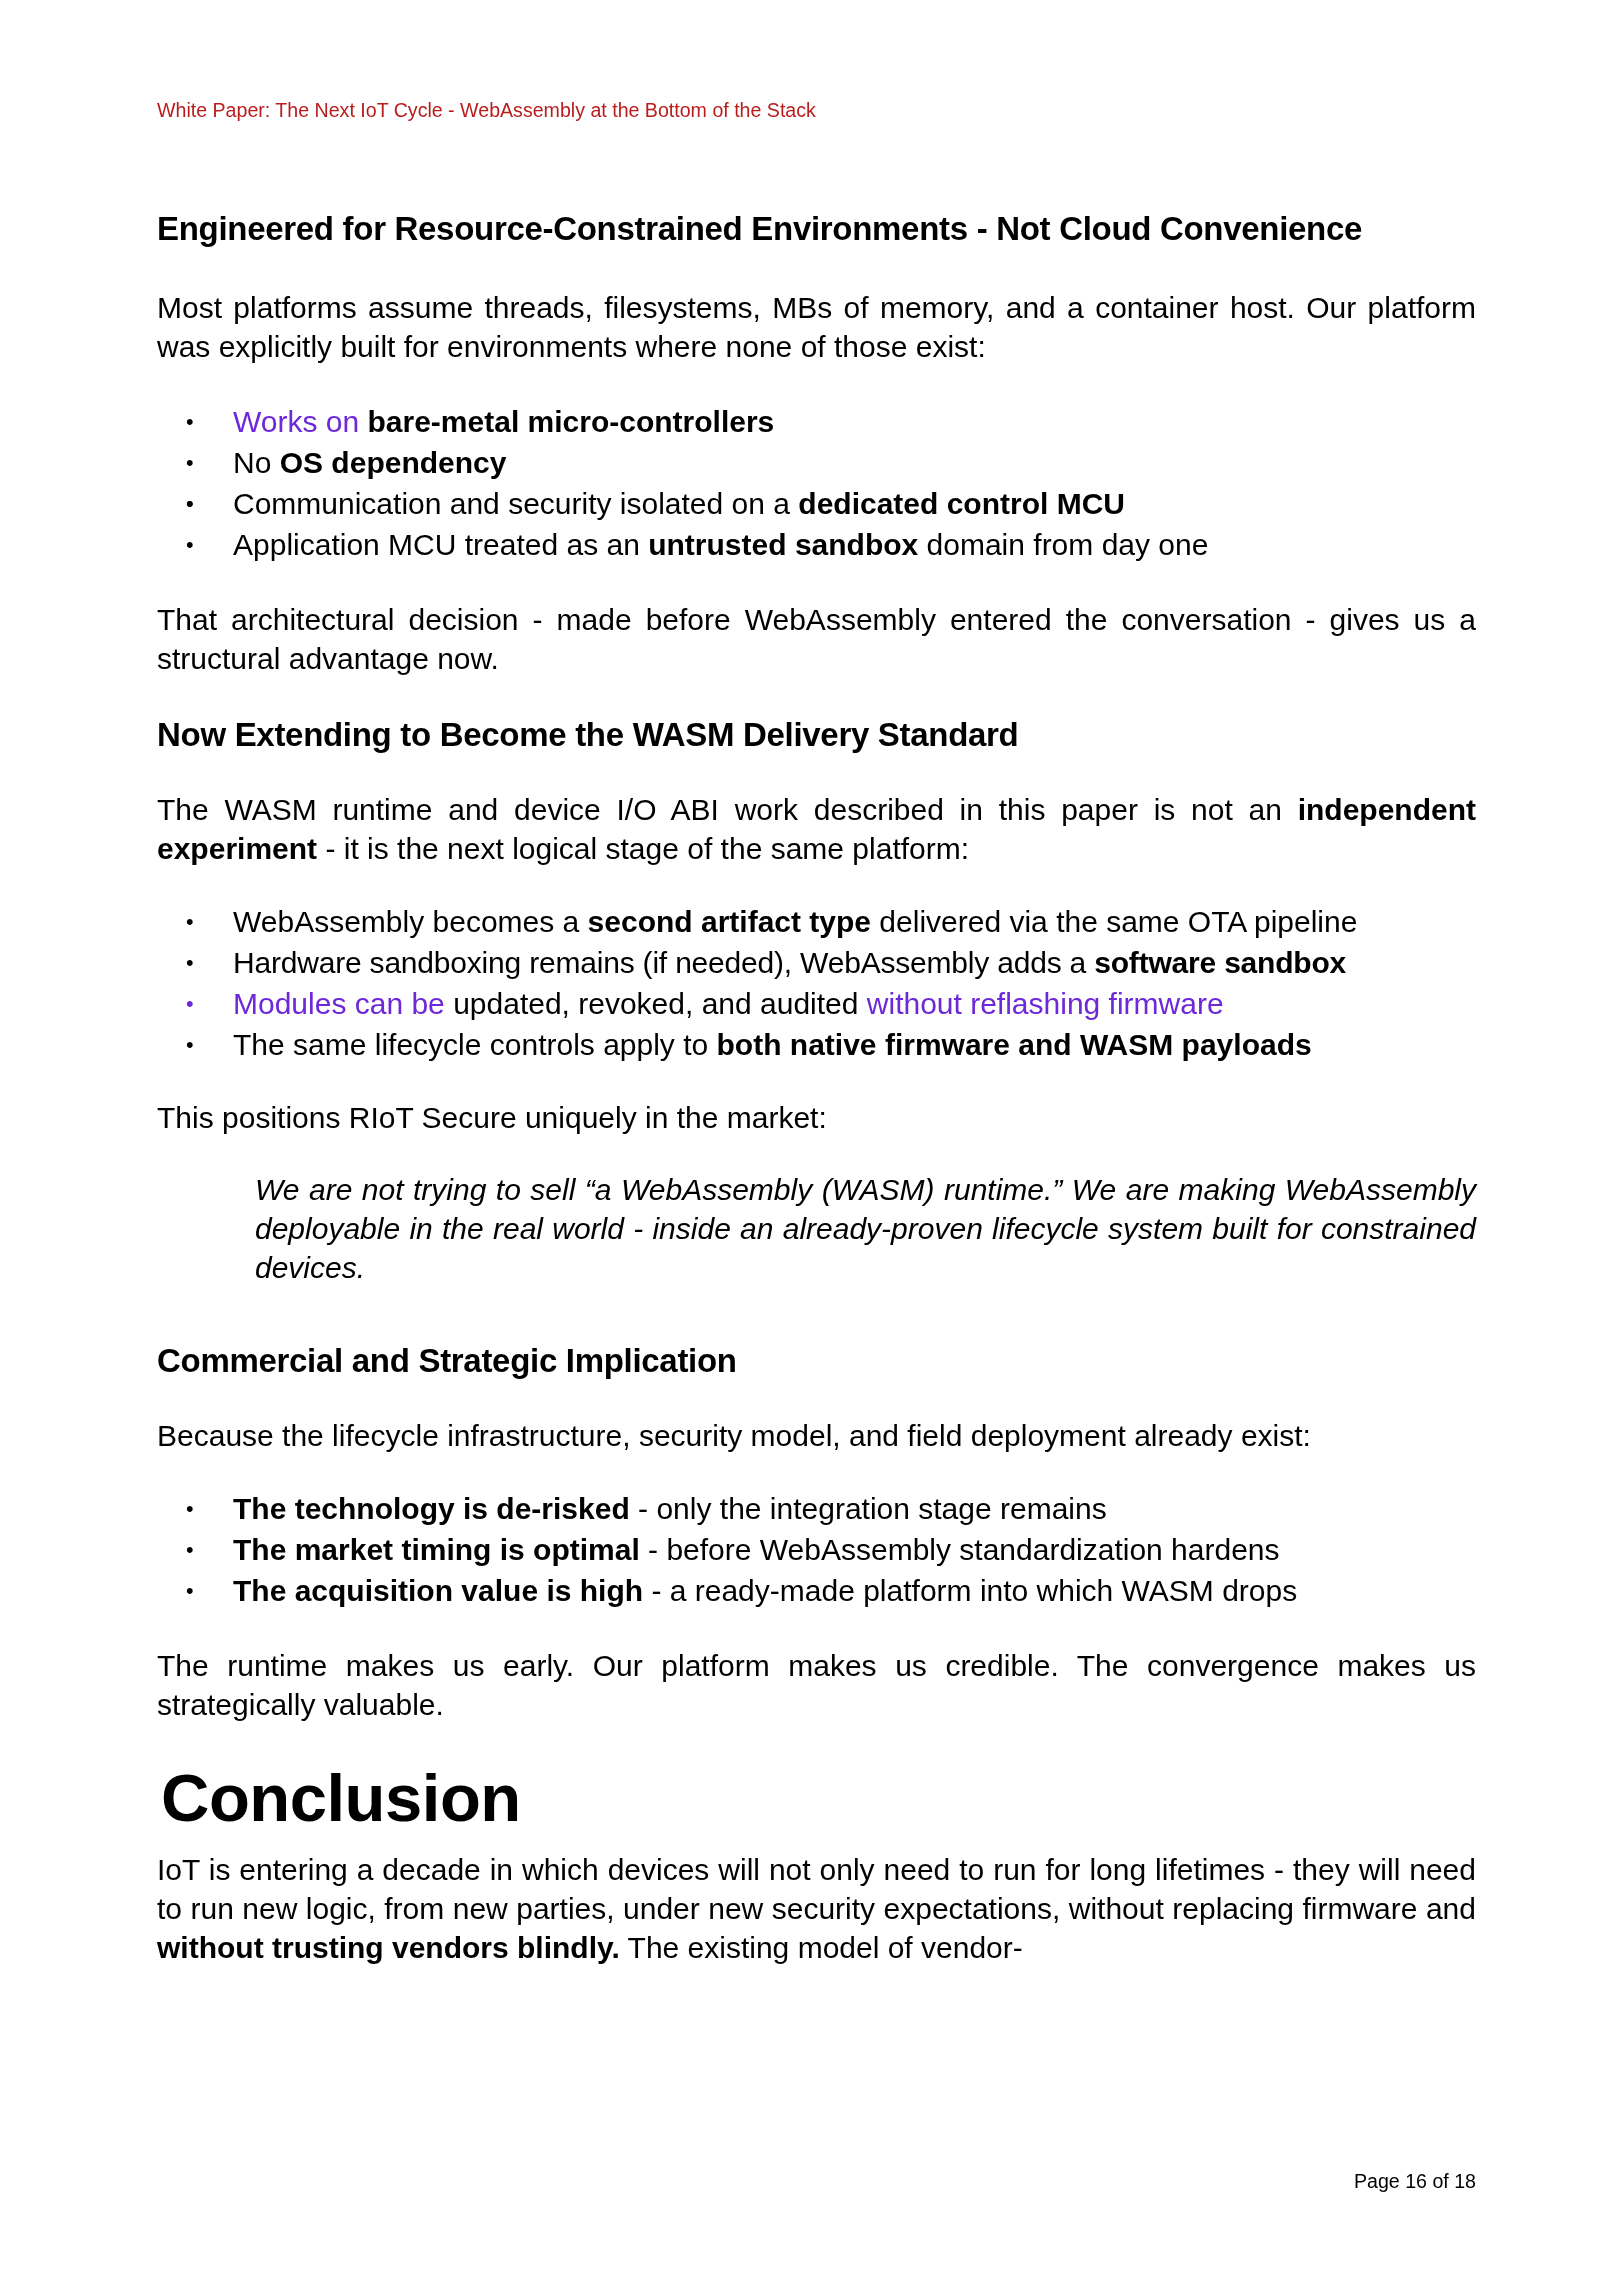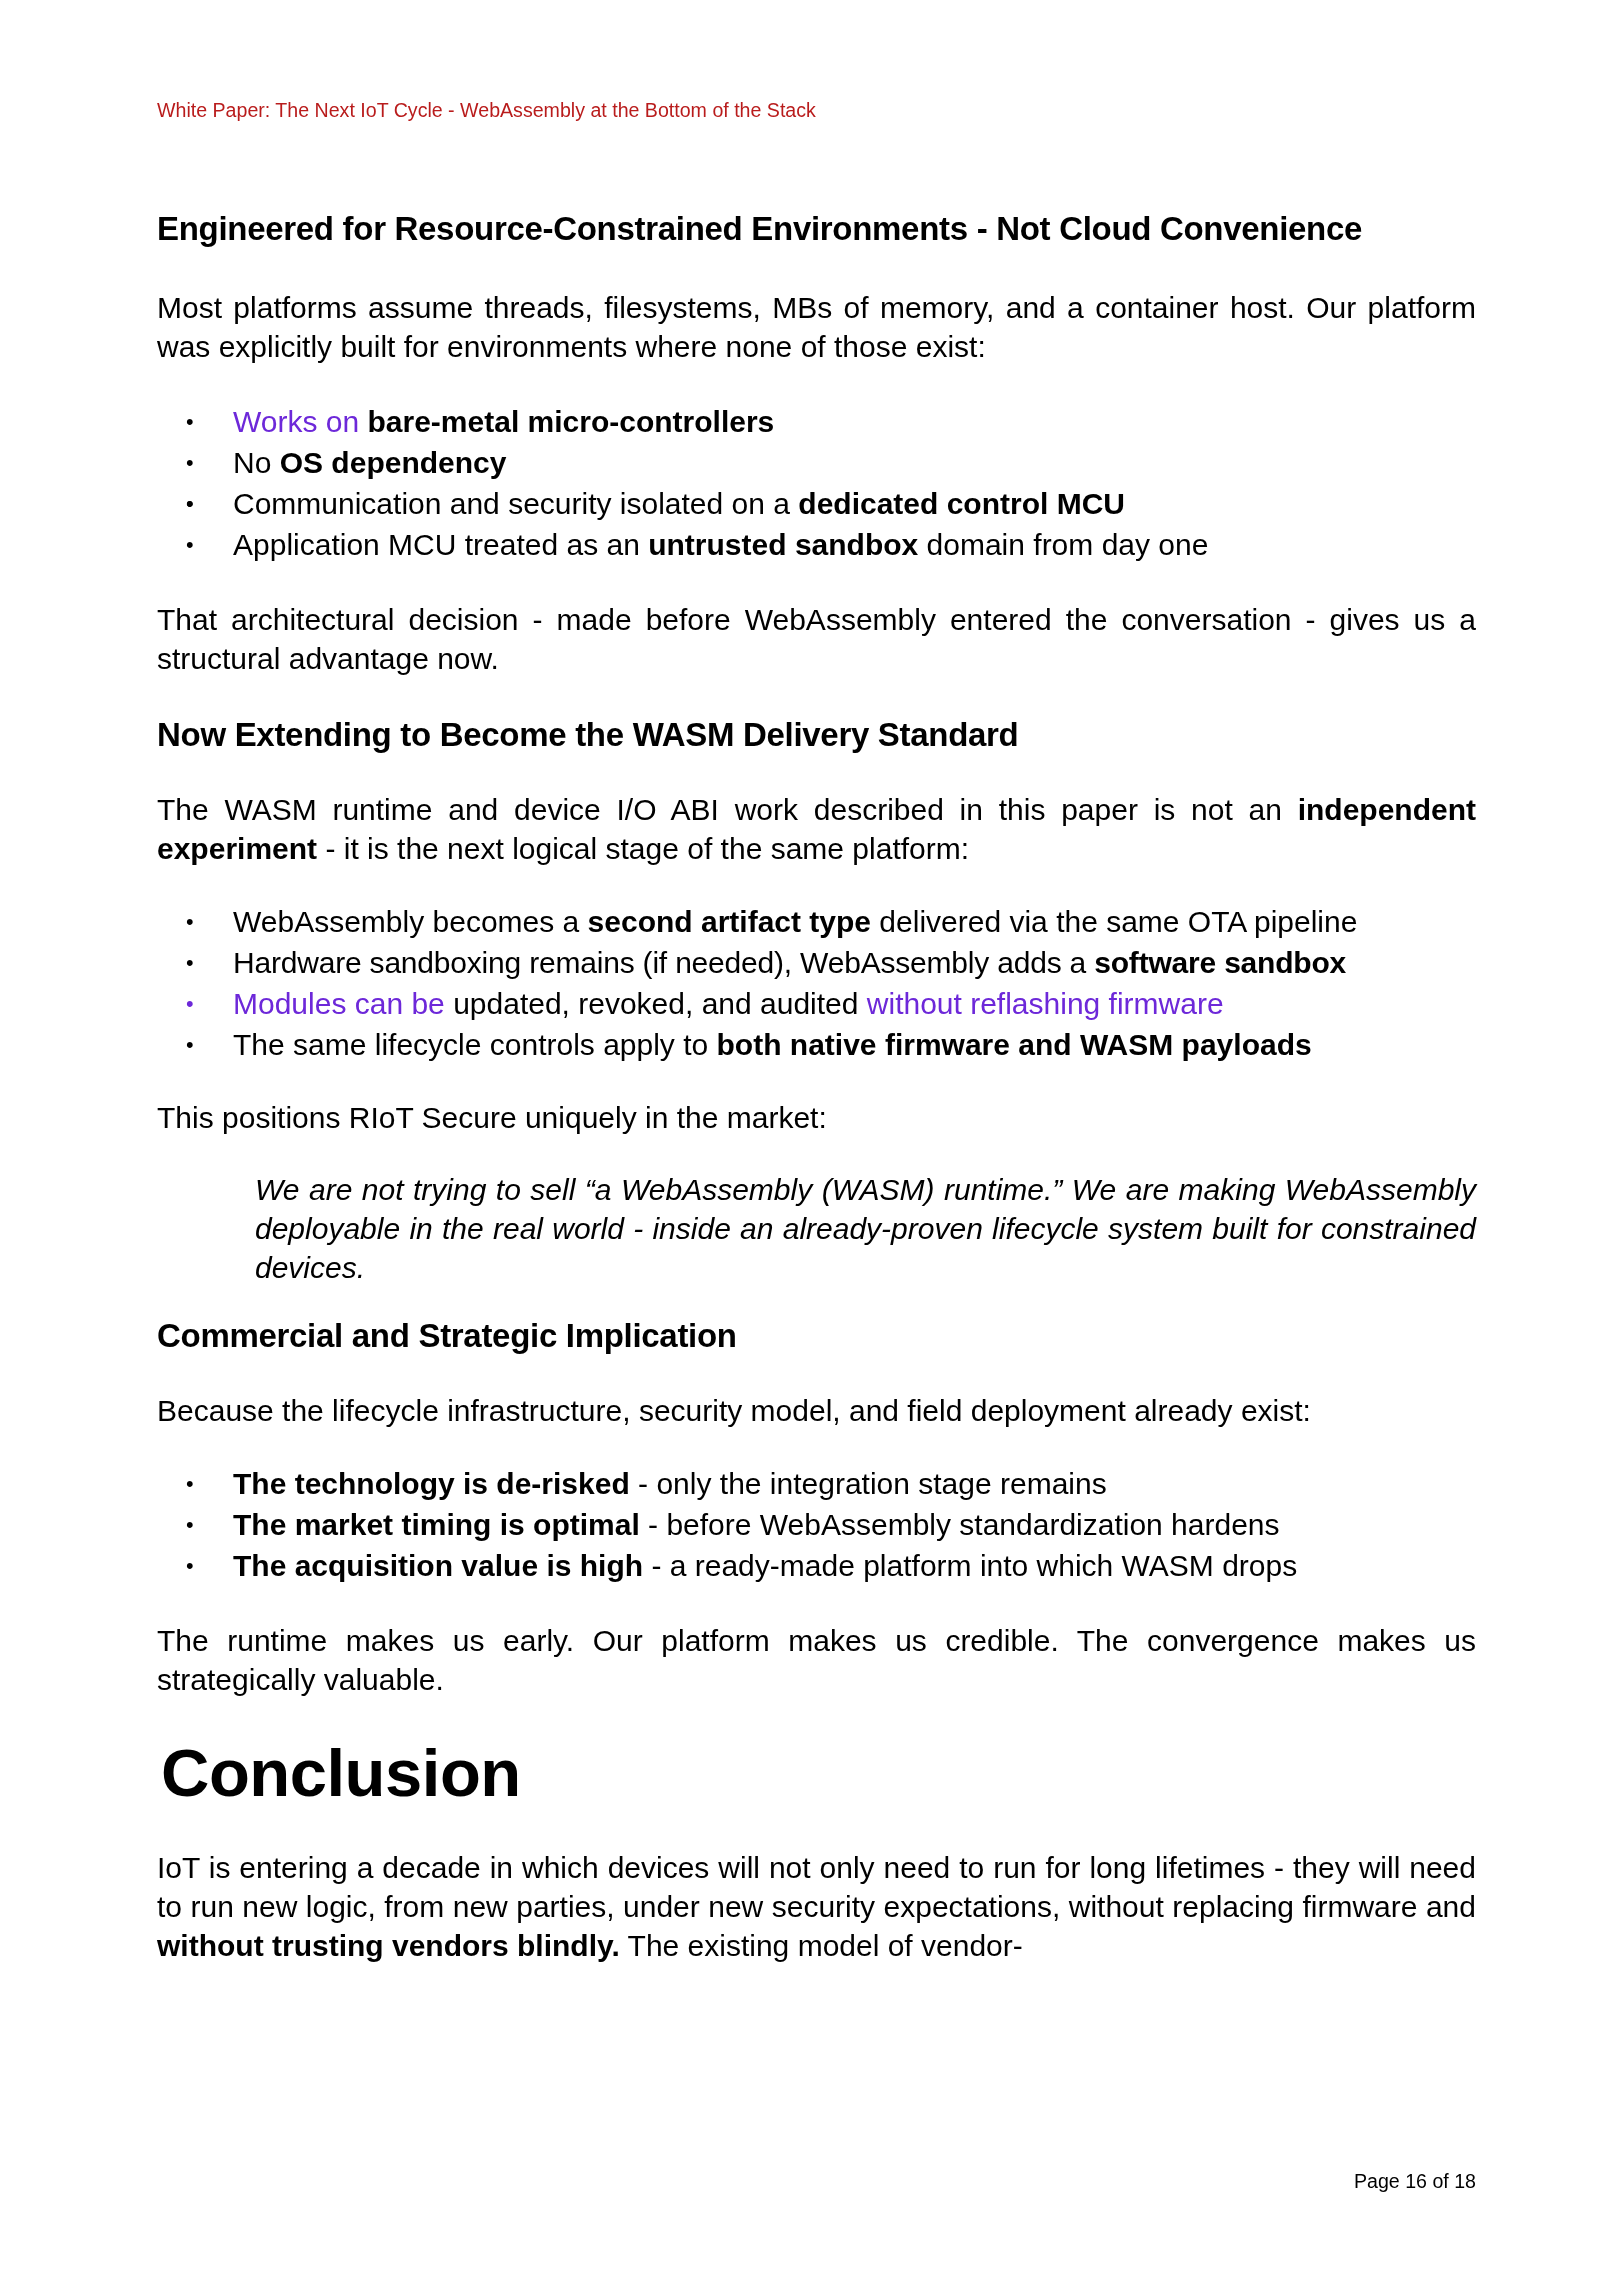--- a/index.html
+++ b/index.html
@@ -75,41 +75,41 @@
       </li>
       <li>
         <span class="bullet">•</span>
         <span>The same lifecycle controls apply to </span><b>both native firmware and WASM payloads</b>
       </li>
     </ul>
 
     <p style="margin-top:33px;">This positions RIoT Secure uniquely in the market:</p>
     <p class="quote" style="margin-top:33px;">We are not trying to sell “a WebAssembly (WASM) runtime.” We are making WebAssembly deployable in the real world - inside an already-proven lifecycle system built for constrained devices.</p>
 
-    <h2 style="margin-top:23px;">Commercial and Strategic Implication</h2>
+    <h2 style="margin-top:48px;">Commercial and Strategic Implication</h2>
     <p style="margin-top:29px;">Because the lifecycle infrastructure, security model, and field deployment already exist:</p>
 
     <ul style="margin-top:33px;">
       <li>
         <span class="bullet">•</span>
         <b>The technology is de-risked</b><span> - only the integration stage remains</span>
       </li>
       <li>
         <span class="bullet">•</span>
         <b>The market timing is optimal</b><span> - before WebAssembly standardization hardens</span>
       </li>
       <li>
         <span class="bullet">•</span>
         <b>The acquisition value is high</b><span> - a ready-made platform into which WASM drops</span>
       </li>
     </ul>
 
     <p style="margin-top:35px;">The runtime makes us early. Our platform makes us credible. The convergence makes us strategically valuable.</p>
 
     <h1 style="margin-top:35px;">Conclusion</h1>
-    <p style="margin-top:36px;">
+    <p style="margin-top:13px;">
       <span>IoT is entering a decade in which devices will not only need to run for long lifetimes - they will need to run new logic, from new parties, under new security expectations, without replacing firmware and </span><b>without trusting vendors blindly.</b><span> The existing model of vendor-</span>
     </p>
   </div>
 
   <div class="page-number">Page 16 of 18</div>
 </div>
 
 
 </body></html>

